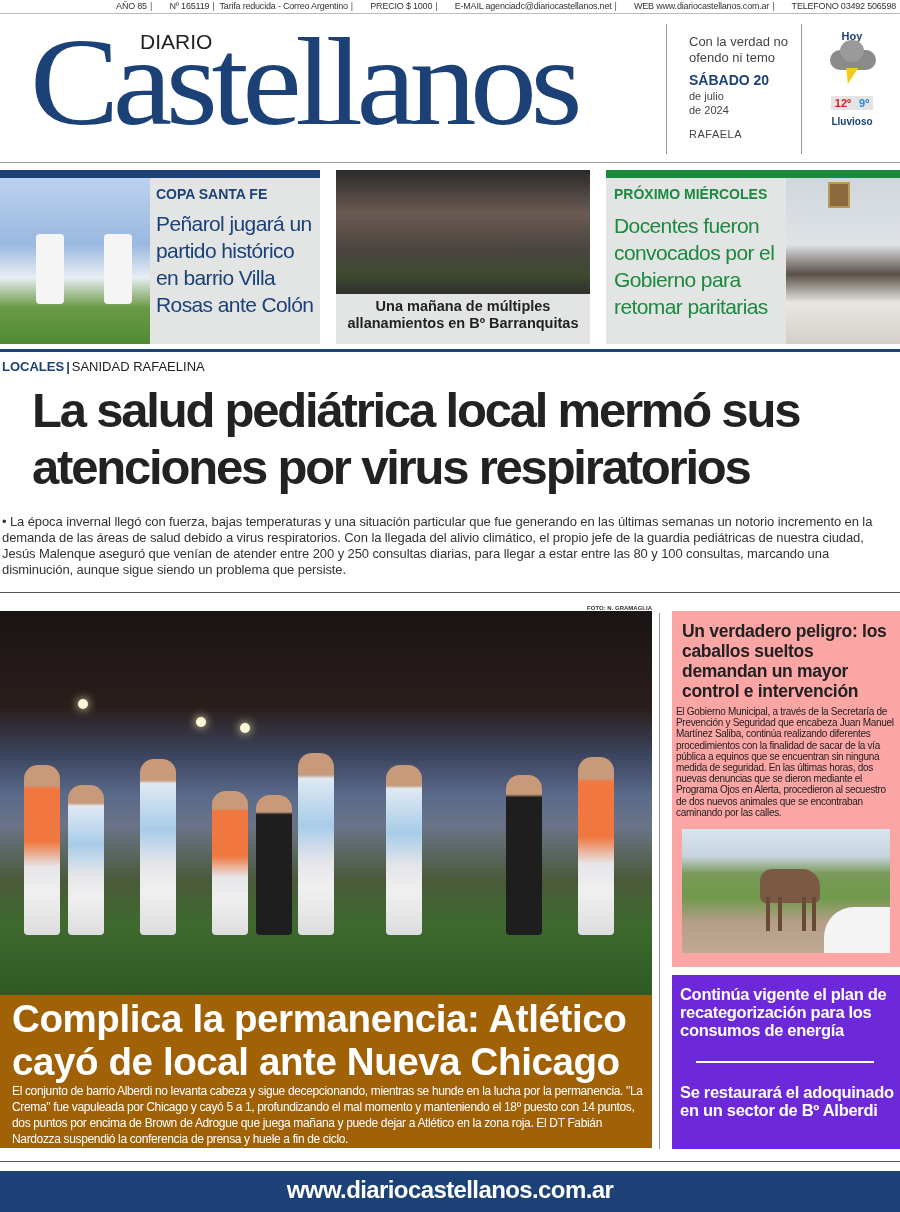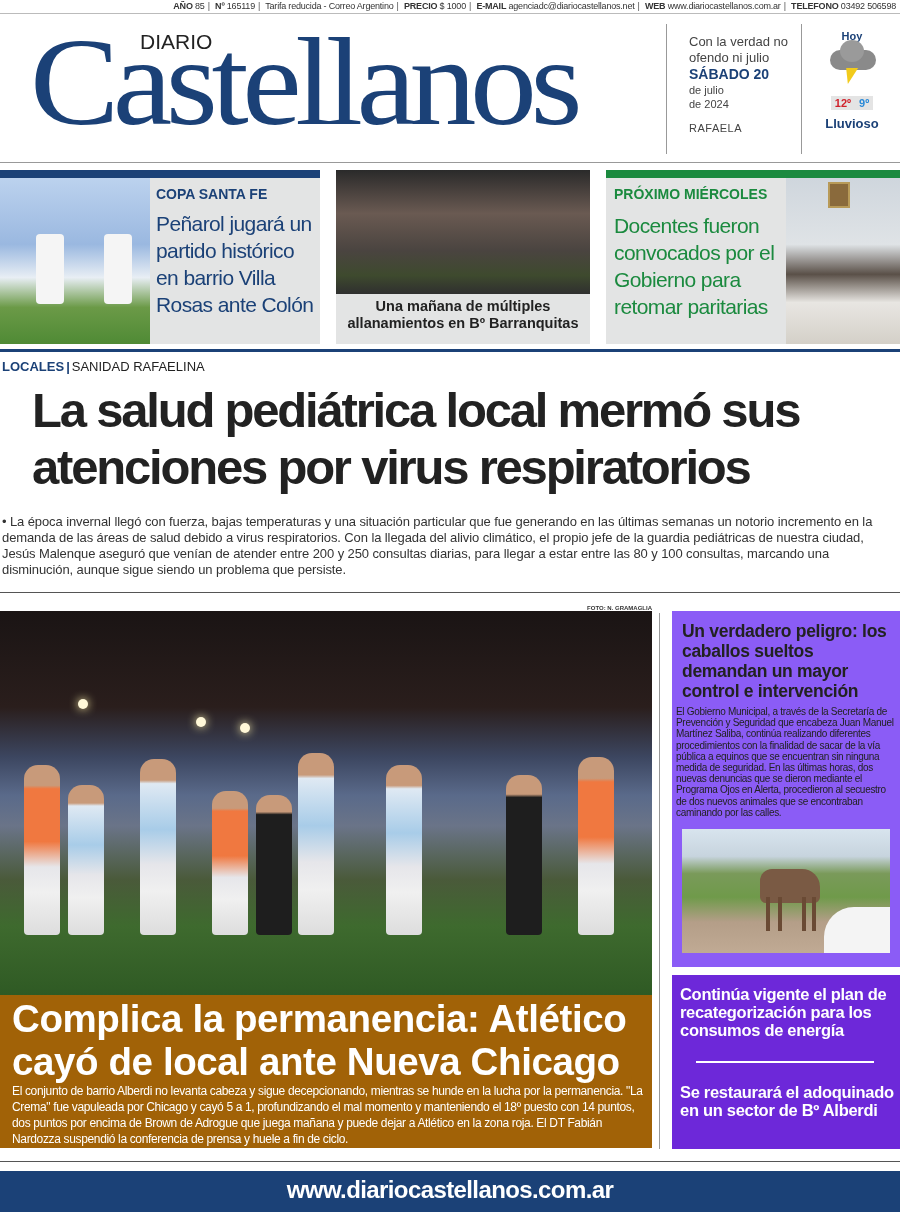--- a/index.html
+++ b/index.html
@@ -1,43 +1,43 @@
 <!DOCTYPE html>
 <html><head>
 <meta charset="utf-8">
 <style>
   * { box-sizing: border-box; margin: 0; padding: 0; }
   html, body { width: 900px; height: 1212px; background: #ffffff; overflow: hidden; }
   body { position: relative; font-family: "Liberation Sans", sans-serif; color: #222; }
 
   
   .metabar { position: absolute; left: 0; top: 0; width: 900px; height: 14px; font-family: "Liberation Sans", sans-serif; font-size: 9px; color: #333; text-align: right; padding-right: 4px; line-height: 12px; letter-spacing: -0.2px; border-bottom: 1px solid #bbb; }
-  .metabar b { font-weight: bold; }
+  .metabar b { font-weight: normal; margin-left: 12px; }
   .metabar .sep { color: #555; margin: 0 3px; }
 
   
   .masthead { position: absolute; left: 0; top: 16px; width: 900px; height: 146px; }
   .logo-diario { position: absolute; left: 140px; top: 14px; font-family: "Liberation Sans", sans-serif; font-size: 21px; color: #222; letter-spacing: 0px; }
   .logo-main { position: absolute; left: 30px; top: -8px; font-family: "Liberation Serif", serif; font-size: 124px; color: #1b4177; letter-spacing: -6px; line-height: 150px; transform: scaleX(1.08); transform-origin: left; }
   .tagline-col { position: absolute; left: 666px; top: 8px; width: 136px; height: 130px; border-left: 1px solid #999; border-right: 1px solid #999; padding-left: 22px; }
   .tagline { font-size: 13px; color: #444; line-height: 16px; margin-top: 10px; }
-  .date-day { font-size: 14px; font-weight: bold; color: #1b4177; margin-top: 0; }
+  .date-day { font-size: 14px; font-weight: bold; color: #1b4177; margin-top: 6px; }
   .date-rest { font-size: 11px; color: #444; line-height: 12px; margin-top: 2px; }
   .city { font-size: 11px; color: #444; margin-top: 12px; letter-spacing: 0.5px; }
   .weather { position: absolute; left: 804px; top: 14px; width: 96px; text-align: center; }
   .w-hoy { font-size: 11px; font-weight: bold; color: #1b4177; }
   .w-icon { position: relative; width: 60px; height: 44px; margin: 4px auto 0; }
   .cloud { position: absolute; left: 8px; top: 4px; width: 46px; height: 20px; background: #8a8a8a; border-radius: 14px; }
   .cloud:before { content: ""; position: absolute; left: 10px; top: -10px; width: 24px; height: 22px; background: #9a9a9a; border-radius: 50%; }
   .bolt { position: absolute; left: 22px; top: 22px; width: 0; height: 0; border-left: 6px solid transparent; border-right: 6px solid transparent; border-top: 16px solid #f2cb1b; transform: skewX(-15deg); }
   .temps { display: flex; justify-content: center; gap: 0; margin-top: 6px; }
   .t-hi, .t-lo { background: #e4e4e4; font-size: 11px; font-weight: bold; padding: 1px 4px; }
   .t-hi { color: #d0212b; }
   .t-lo { color: #2a8ad8; }
-  .w-desc { font-size: 13px; font-weight: bold; color: #1b4177; margin-top: 6px; }
+  .w-desc { font-size: 10px; font-weight: bold; color: #1b4177; margin-top: 6px; }
 
   .rule-top { position: absolute; left: 0; top: 162px; width: 900px; height: 1px; background: #999; }
 
   
   .teaser { position: absolute; top: 170px; height: 174px; background: #e3e4e4; }
   .teaser-1 { left: 0; width: 320px; border-top: 8px solid #1b4177; }
   .teaser-2 { left: 336px; width: 254px; background: #e3e4e4; }
   .teaser-3 { left: 606px; width: 294px; border-top: 8px solid #1b8a3f; }
   .t1-photo { position: absolute; left: 0; top: 0; width: 150px; height: 166px; background: linear-gradient(180deg, #bcd2ee 0%, #9ab8e0 40%, #e8eef4 60%, #6b9a47 78%, #4f8a35 100%); }
   .t1-photo .fig { position: absolute; background: #f5f5f5; border-radius: 4px; }
@@ -68,21 +68,21 @@
   .player.vest { background: linear-gradient(180deg, #c89a7a 0%, #c89a7a 12%, #f07840 14%, #f07840 45%, #e6e6ea 60%, #f0f0f0 75%, #dddddd 100%); }
   .player.coach { background: linear-gradient(180deg, #c89a7a 0%, #c89a7a 12%, #1e1e1e 14%, #1e1e1e 100%); }
   .light { position: absolute; width: 10px; height: 10px; background: #fff8d8; border-radius: 50%; box-shadow: 0 0 10px #fff4b0; }
   .photo-caption { position: absolute; left: 0; top: 995px; width: 652px; height: 153px; background: #a16207; }
   .cap-title { position: absolute; left: 12px; top: 2px; width: 640px; font-size: 38.5px; font-weight: bold; line-height: 43px; color: #ffffff; letter-spacing: -0.4px; }
   .cap-body { position: absolute; left: 12px; top: 88px; width: 636px; font-size: 12px; line-height: 16px; color: #ffffff; letter-spacing: -0.35px; }
 
   .col-divider { position: absolute; left: 659px; top: 613px; width: 1px; height: 536px; background: #999; }
 
   
-  .yellow-box { position: absolute; left: 672px; top: 611px; width: 228px; height: 356px; background: #8b5cf6; }
+  .yellow-box { position: absolute; left: 672px; top: 611px; width: 228px; height: 356px; background: #fca5a5; }
   .yb-title { position: absolute; left: 10px; top: 10px; width: 214px; font-size: 17.5px; font-weight: bold; line-height: 20px; color: #222; letter-spacing: -0.3px; }
   .yb-body { position: absolute; left: 4px; top: 95px; width: 222px; font-size: 10px; line-height: 11.2px; color: #222; letter-spacing: -0.3px; }
   .yb-photo { position: absolute; left: 10px; top: 218px; width: 208px; height: 124px; background: linear-gradient(180deg, #d8e4ee 0%, #c7d4de 22%, #7a9a5a 36%, #6f9a4a 55%, #b49e88 75%, #c0aa94 100%); overflow: hidden; }
   .horse { position: absolute; left: 78px; top: 40px; width: 60px; height: 34px; background: #7a5a44; border-radius: 12px 18px 6px 6px; }
   .horse-leg { position: absolute; width: 4px; height: 34px; background: #6a4a34; top: 68px; }
   .car { position: absolute; right: -14px; top: 78px; width: 80px; height: 50px; background: #f4f4f4; border-radius: 30px 10px 0 0; }
 
   
   .purple-box { position: absolute; left: 672px; top: 975px; width: 228px; height: 174px; background: #6d28d9; }
   .pb-title1 { position: absolute; left: 8px; top: 10px; width: 218px; font-size: 16.5px; font-weight: bold; line-height: 18px; color: #ffffff; letter-spacing: -0.3px; }
@@ -112,21 +112,21 @@
   <span>www.diariocastellanos.com.ar</span><span class="sep">|</span>
   <b>TELEFONO</b>
   <span>03492 506598</span>
 </div>
 
 <div class="masthead">
   <div class="logo-main">Castellanos</div>
   <div class="logo-diario">DIARIO</div>
 
   <div class="tagline-col">
-    <div class="tagline">Con la verdad no ofendo ni julio</div>
+    <div class="tagline">Con la verdad no ofendo ni temo</div>
     <div class="date-day">SÁBADO 20</div>
     <div class="date-rest">de julio</div>
     <div class="date-rest">de 2024</div>
     <div class="city">RAFAELA</div>
   </div>
 
   <div class="weather">
     <div class="w-hoy">Hoy</div>
     <div class="w-icon">
       <div class="cloud"></div>

